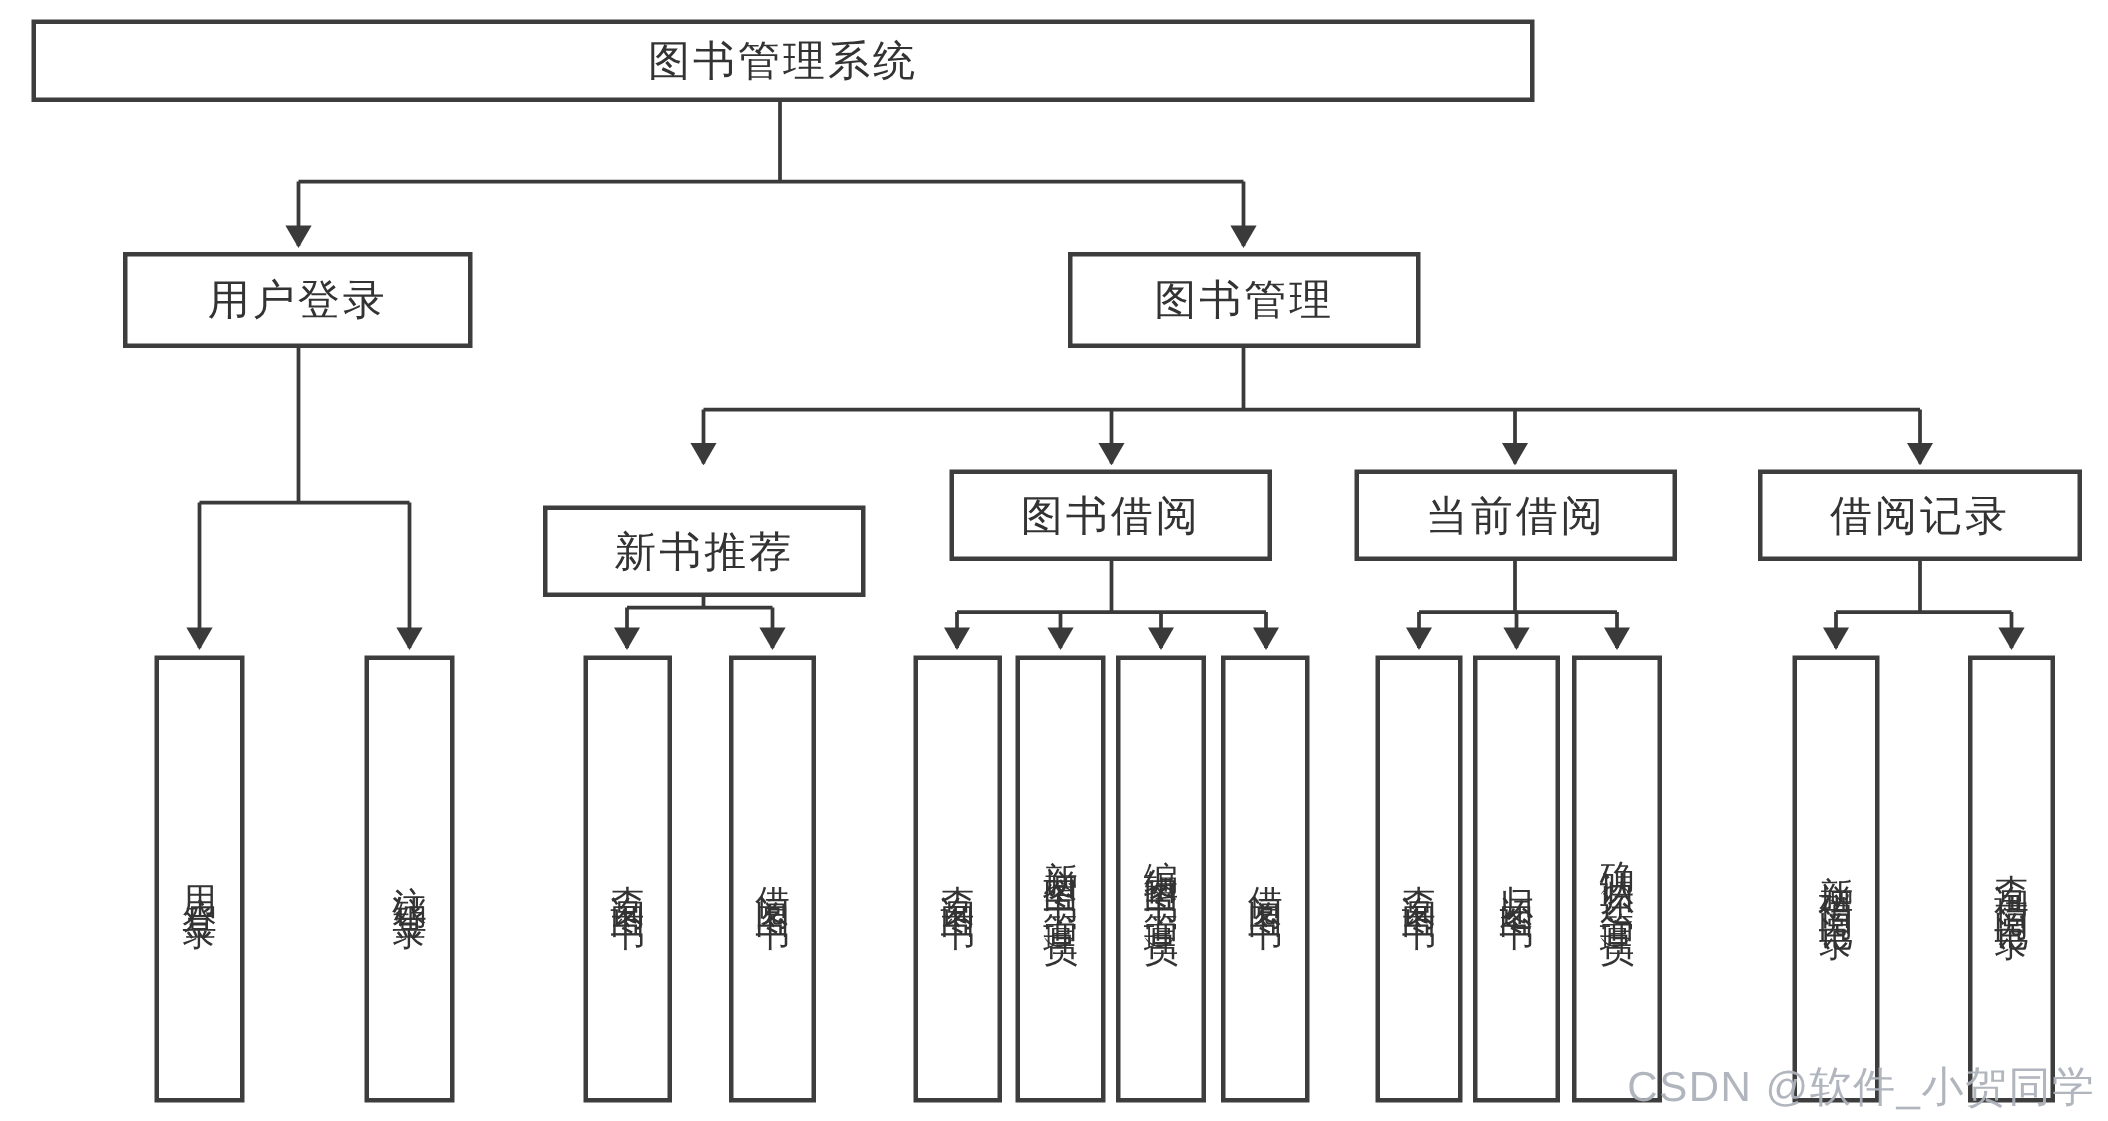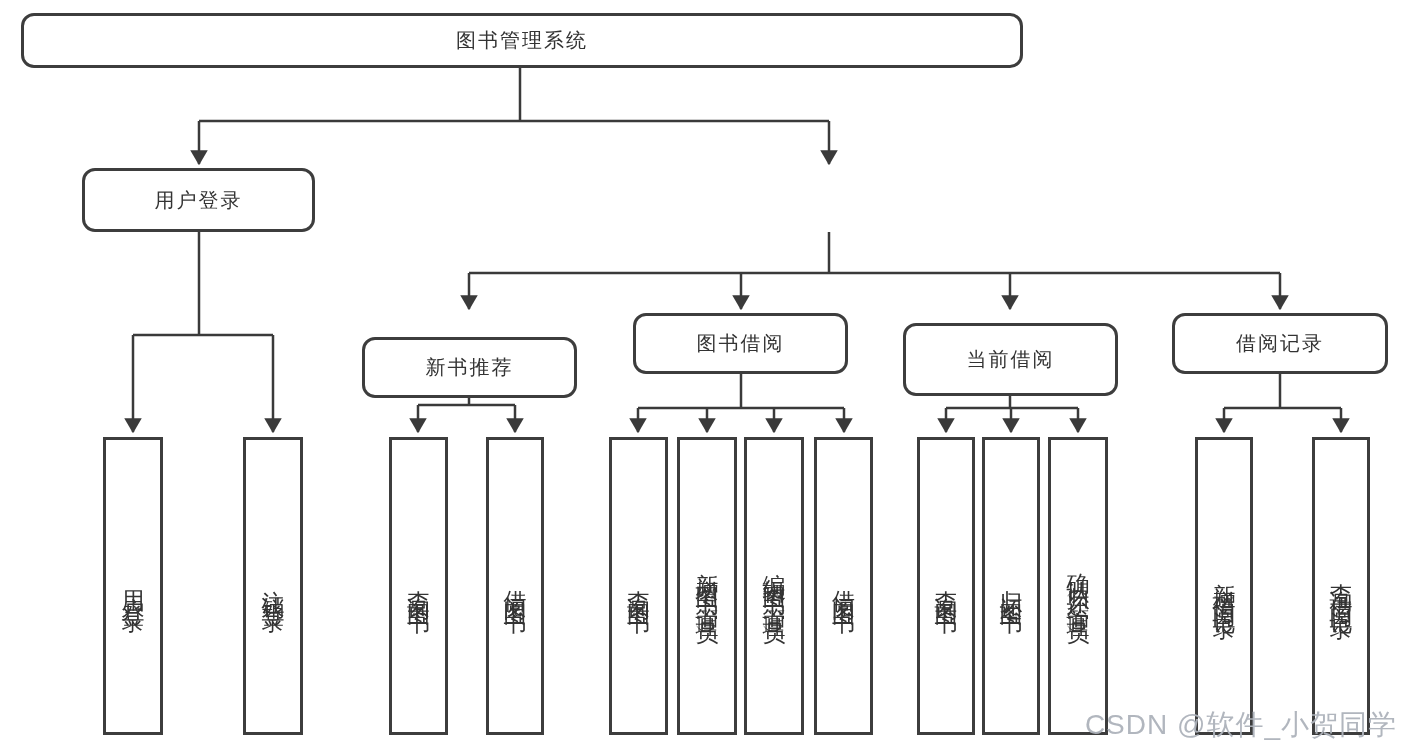--- a/index.html
+++ b/index.html
@@ -25,39 +25,38 @@
     box-sizing: border-box;
     border: 3px solid #3d3d3d;
     background: #ffffff;
     color: #333333;
     display: flex;
     align-items: center;
     justify-content: center;
     text-align: center;
   }
   .hbox {
-    font-size: 20px;
+    font-size: 28px;
     letter-spacing: 2px;
     white-space: nowrap;
-    border-radius: 13px;
   }
   .vbox {
     writing-mode: vertical-rl;
     text-orientation: mixed;
     font-size: 23px;
     line-height: 1;
     letter-spacing: 7px;
   }
   
   .b-root           { left: 21px;   top: 13px;  width: 1002px; height: 55px; }
   .b-user-login     { left: 82px;   top: 168px; width: 233px;  height: 64px; }
   .b-book-mgmt      { left: 712px;  top: 168px; width: 235px;  height: 64px; }
   .b-new-book-rec   { left: 362px;  top: 313px; width: 215px;  height: 61px; margin-top: 24px; }
   .b-book-borrow    { left: 633px;  top: 313px; width: 215px;  height: 61px; text-align: center; }
-  .b-current-borrow { left: 903px;  top: 323px; width: 215px;  height: 73px; }
+  .b-current-borrow { left: 903px;  top: 313px; width: 215px;  height: 61px; }
   .b-borrow-records { left: 1172px; top: 313px; width: 216px;  height: 61px; }
   .leaf { top: 437px; height: 298px; }
   .b-ul-login    { left: 103px;  width: 60px; }
   .b-ul-logout   { left: 243px;  width: 60px; }
   .b-nbr-query   { left: 389px;  width: 59px; }
   .b-nbr-borrow  { left: 486px;  width: 58px; }
   .b-bb-query    { left: 609px;  width: 59px; }
   .b-bb-add      { left: 677px;  width: 60px; }
   .b-bb-edit     { left: 744px;  width: 60px; }
   .b-bb-borrow   { left: 814px;  width: 59px; }
@@ -132,20 +131,23 @@
     </g>
   </svg>
 
   <div class="box hbox b-root">
     <span>图书管理系统</span>
   </div>
 
   <div class="box hbox b-user-login">
     <span>用户登录</span>
   </div>
+  <div class="box hbox b-book-mgmt">
+    <span>图书管理</span>
+  </div>
 
   <div class="box hbox b-new-book-rec">
     <span>新书推荐</span>
   </div>
   <div class="box hbox b-book-borrow">
     <span>图书借阅</span>
   </div>
   <div class="box hbox b-current-borrow">
     <span>当前借阅</span>
   </div>

